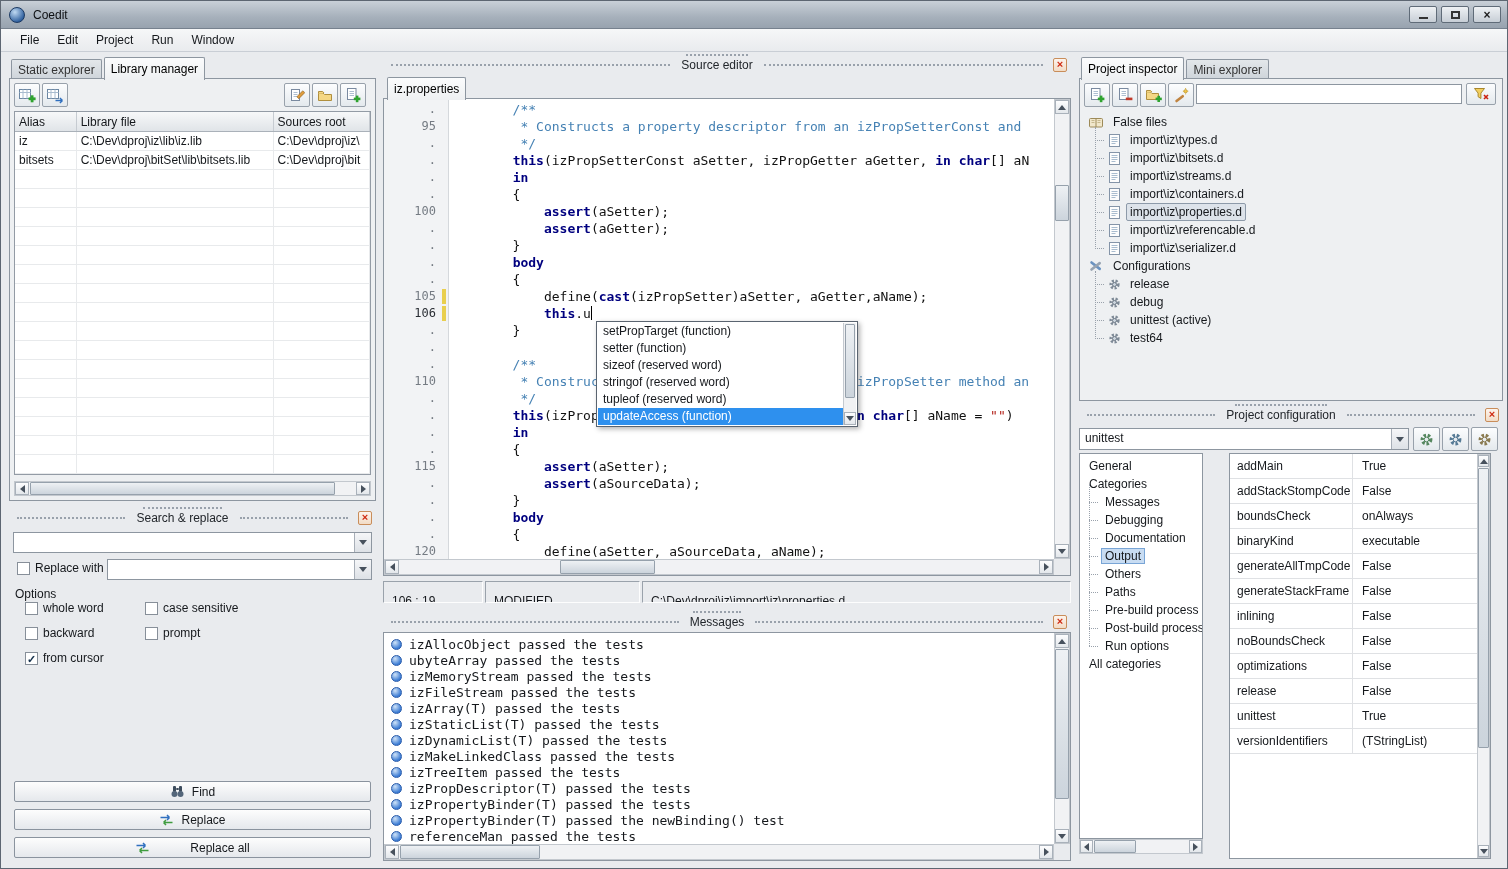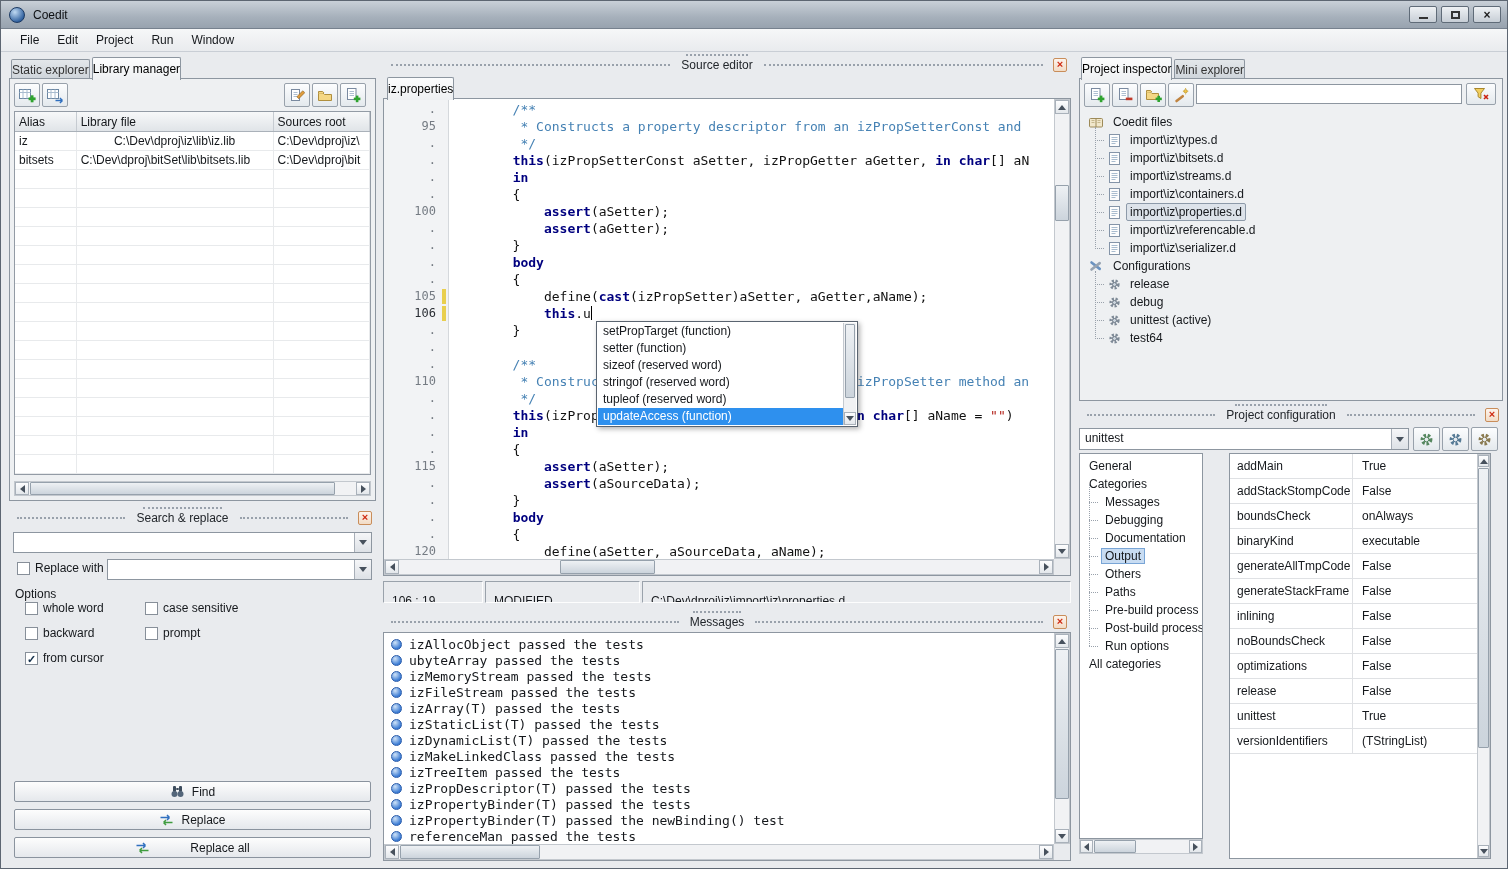--- a/index.html
+++ b/index.html
@@ -19,21 +19,21 @@
 #menubar{position:absolute;left:0;top:28px;width:100%;height:23px;background:linear-gradient(#f6f7f8,#e9ebee);border-bottom:1px solid #c9ced5;display:flex;align-items:stretch;padding-left:10px}
 .menu-item{padding:0 9px;display:flex;align-items:center;color:#15181c}
 
 
 .phead{position:absolute;height:18px;display:flex;align-items:center}
 .pline{flex:1;border-top:2px dotted #99a1ab;margin:0 8px;height:0}
 .ptitle{position:relative;padding:0 3px;color:#22262b;white-space:nowrap}
 .ptitle::before{content:"";position:absolute;left:10%;right:10%;top:-4px;border-top:2px dotted #99a1ab}
 .pclose{width:14px;height:14px;margin:0 4px 0 2px;background:linear-gradient(#fdf4ed,#f2dcc6);border:1px solid #c98d5a;border-radius:2px;color:#cf2a12;font-size:11px;font-weight:bold;line-height:11px;text-align:center;flex:none}
 .tabstrip{position:absolute;display:flex;align-items:flex-end;gap:2px}
-.tab{height:20px;padding:0 0;display:flex;align-items:center;background:linear-gradient(#e3e7ea,#ced4da);border:1px solid #8d96a0;border-bottom:none;border-radius:2px 2px 0 0;color:#333;white-space:nowrap}
+.tab{height:20px;padding:0 6px;display:flex;align-items:center;background:linear-gradient(#e3e7ea,#ced4da);border:1px solid #8d96a0;border-bottom:none;border-radius:2px 2px 0 0;color:#333;white-space:nowrap}
 .tab.active{height:23px;background:linear-gradient(#fbfcfd,#eef0f2);color:#000;position:relative;z-index:3;margin-bottom:-1px}
 .panel{position:absolute;background:#eef0f2;border:1px solid #8d96a0}
 .tbtn{position:absolute;width:26px;height:24px;background:linear-gradient(#fcfdfe,#e4e9ed);border:1px solid #98a1ab;border-radius:2px;display:flex;align-items:center;justify-content:center}
 .ic{display:inline-flex;align-items:center;justify-content:center;flex:none}
 .combo{position:absolute;background:#fff;border:1px solid #8d96a0}
 .combo .cval{display:block;line-height:19px;padding-left:5px;white-space:nowrap;overflow:hidden}
 .combo .cdrop{position:absolute;right:0;top:0;bottom:0;width:17px;background:linear-gradient(#f5f6f8,#dde1e6);border-left:1px solid #a7aeb7;display:flex;align-items:center;justify-content:center}
 .tri{width:0;height:0;border:4px solid transparent;display:inline-block}
 .tri.up{border-bottom:5px solid #47515d;margin-top:-4px}
 .tri.down{border-top:5px solid #47515d;margin-bottom:-4px}
@@ -152,21 +152,21 @@
     <div id="lib-toolbar"></div>
     <div id="lib-table">
       <div id="lib-head">
           <div class="th" style="width: 62px;">Alias</div>
           <div class="th" style="width: 198px;">Library file</div>
           <div class="th" style="width: 97px;">Sources root</div>
         </div>
       <div id="lib-body">
           <div class="tr">
             <div class="td" style="width: 62px;">iz</div>
-            <div class="td" style="width: 198px; text-align: center;">C:\Dev\dproj\iz\lib\iz.lib</div>
+            <div class="td" style="width: 198px;">C:\Dev\dproj\iz\lib\iz.lib</div>
             <div class="td" style="width: 97px;">C:\Dev\dproj\iz\</div>
           </div>
           <div class="tr">
             <div class="td" style="width: 62px;">bitsets</div>
             <div class="td" style="width: 198px;">C:\Dev\dproj\bitSet\lib\bitsets.lib</div>
             <div class="td" style="width: 97px;">C:\Dev\dproj\bit</div>
           </div>
           <div class="tr">
             <div class="td" style="width: 62px;"></div>
             <div class="td" style="width: 198px;"></div>
@@ -557,21 +557,21 @@
       </div>
     <div id="tree">
         <div class="trow root">
           <span class="ic">
             <svg width="16" height="13" viewBox="0 0 16 13">
               <rect x="1.5" y="2.5" width="13" height="8.5" rx="1" fill="#f1e7cb" stroke="#9d8a58"></rect>
               <path d="M8 2.5v8.5" stroke="#9d8a58"></path>
               <path d="M3.5 4.5h3M3.5 6.5h3M9.5 4.5h3M9.5 6.5h3" stroke="#c6b88e"></path>
             </svg>
           </span>
-          <span class="tlabel">Coedit files</span>
+          <span class="tlabel">False files</span>
         </div>
         <div class="tkids">
           <div class="trow child">
             <span class="ic">
               <svg width="13" height="15" viewBox="0 0 13 15">
                 <rect x="1.5" y="1.5" width="10" height="12" fill="#fdfdfd" stroke="#8494a8"></rect>
                 <path d="M3.5 4.5h6M3.5 6.5h6M3.5 8.5h6M3.5 10.5h4" stroke="#a9bccf"></path>
               </svg>
             </span>
             <span class="tlabel">import\iz\types.d</span>

